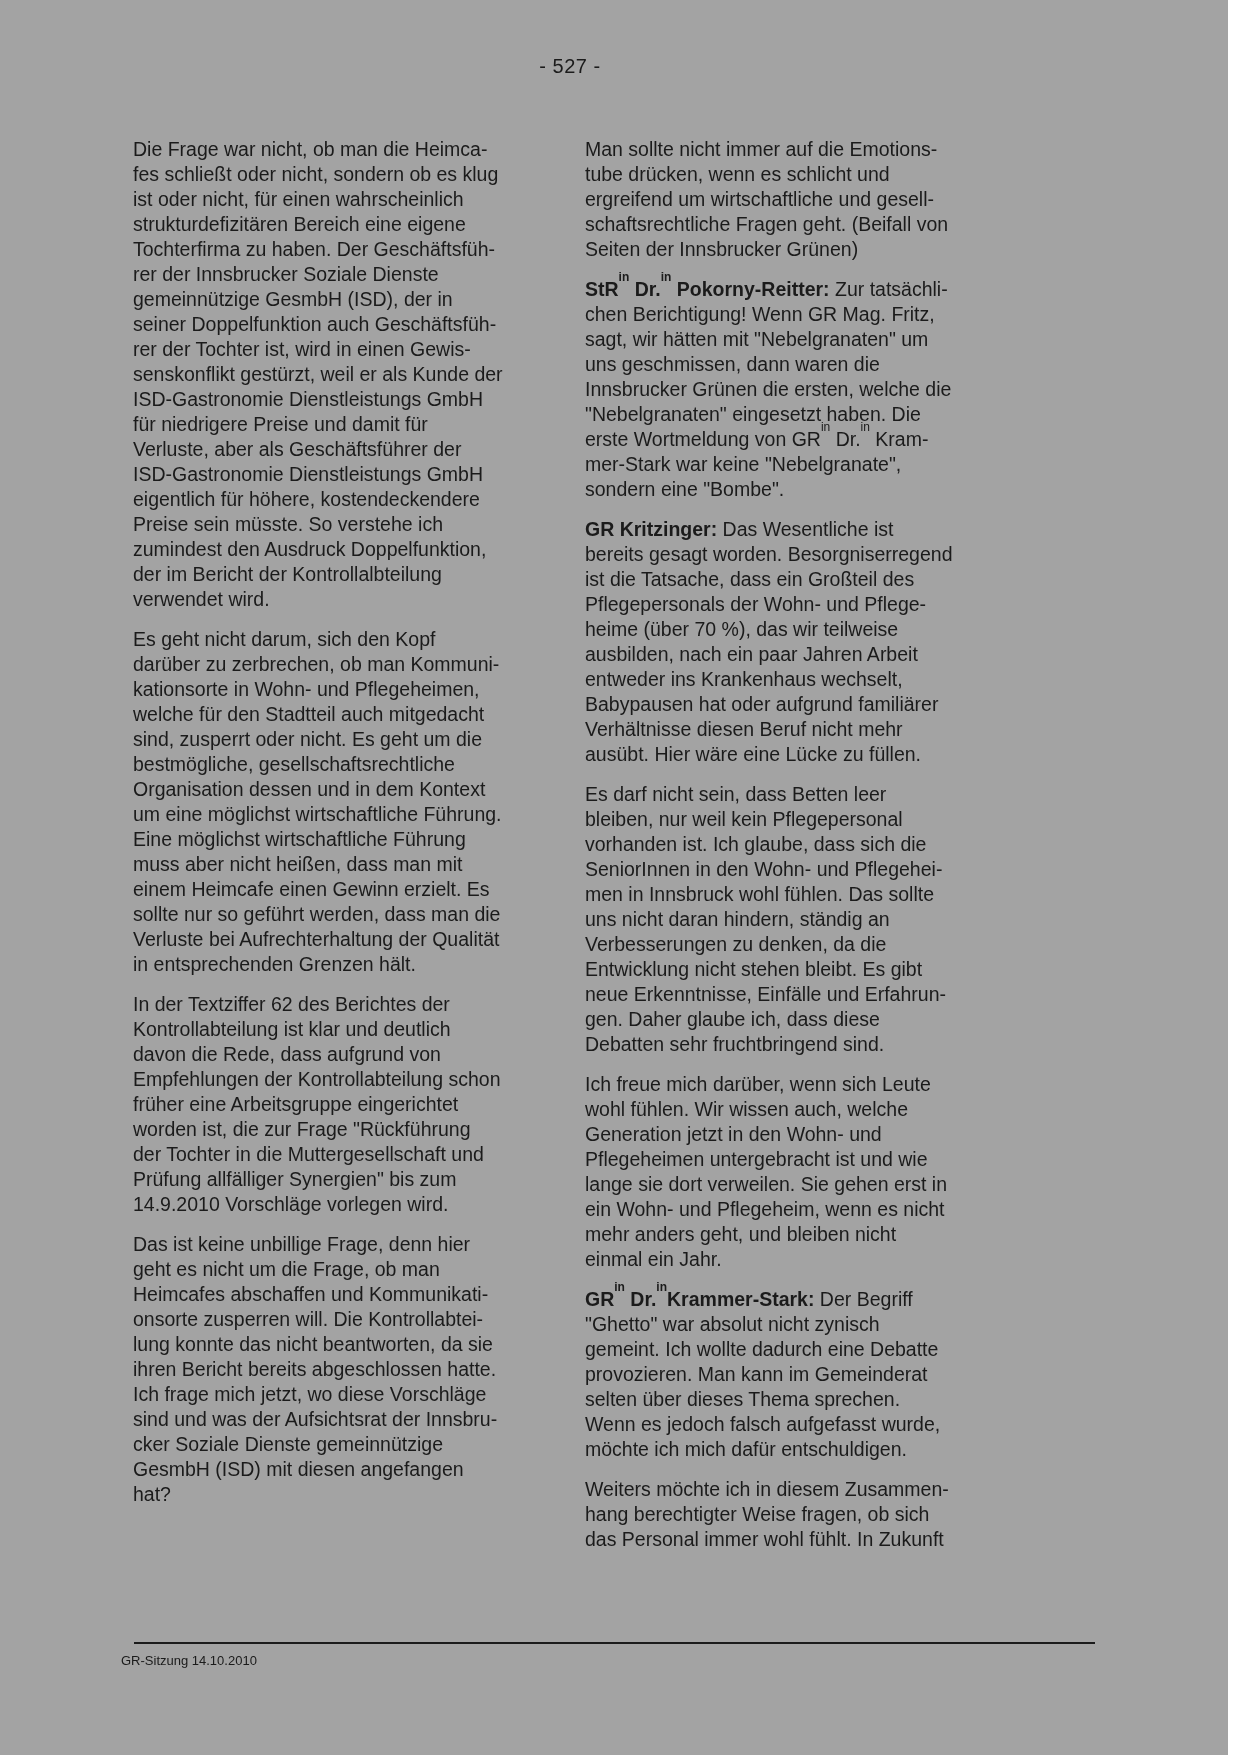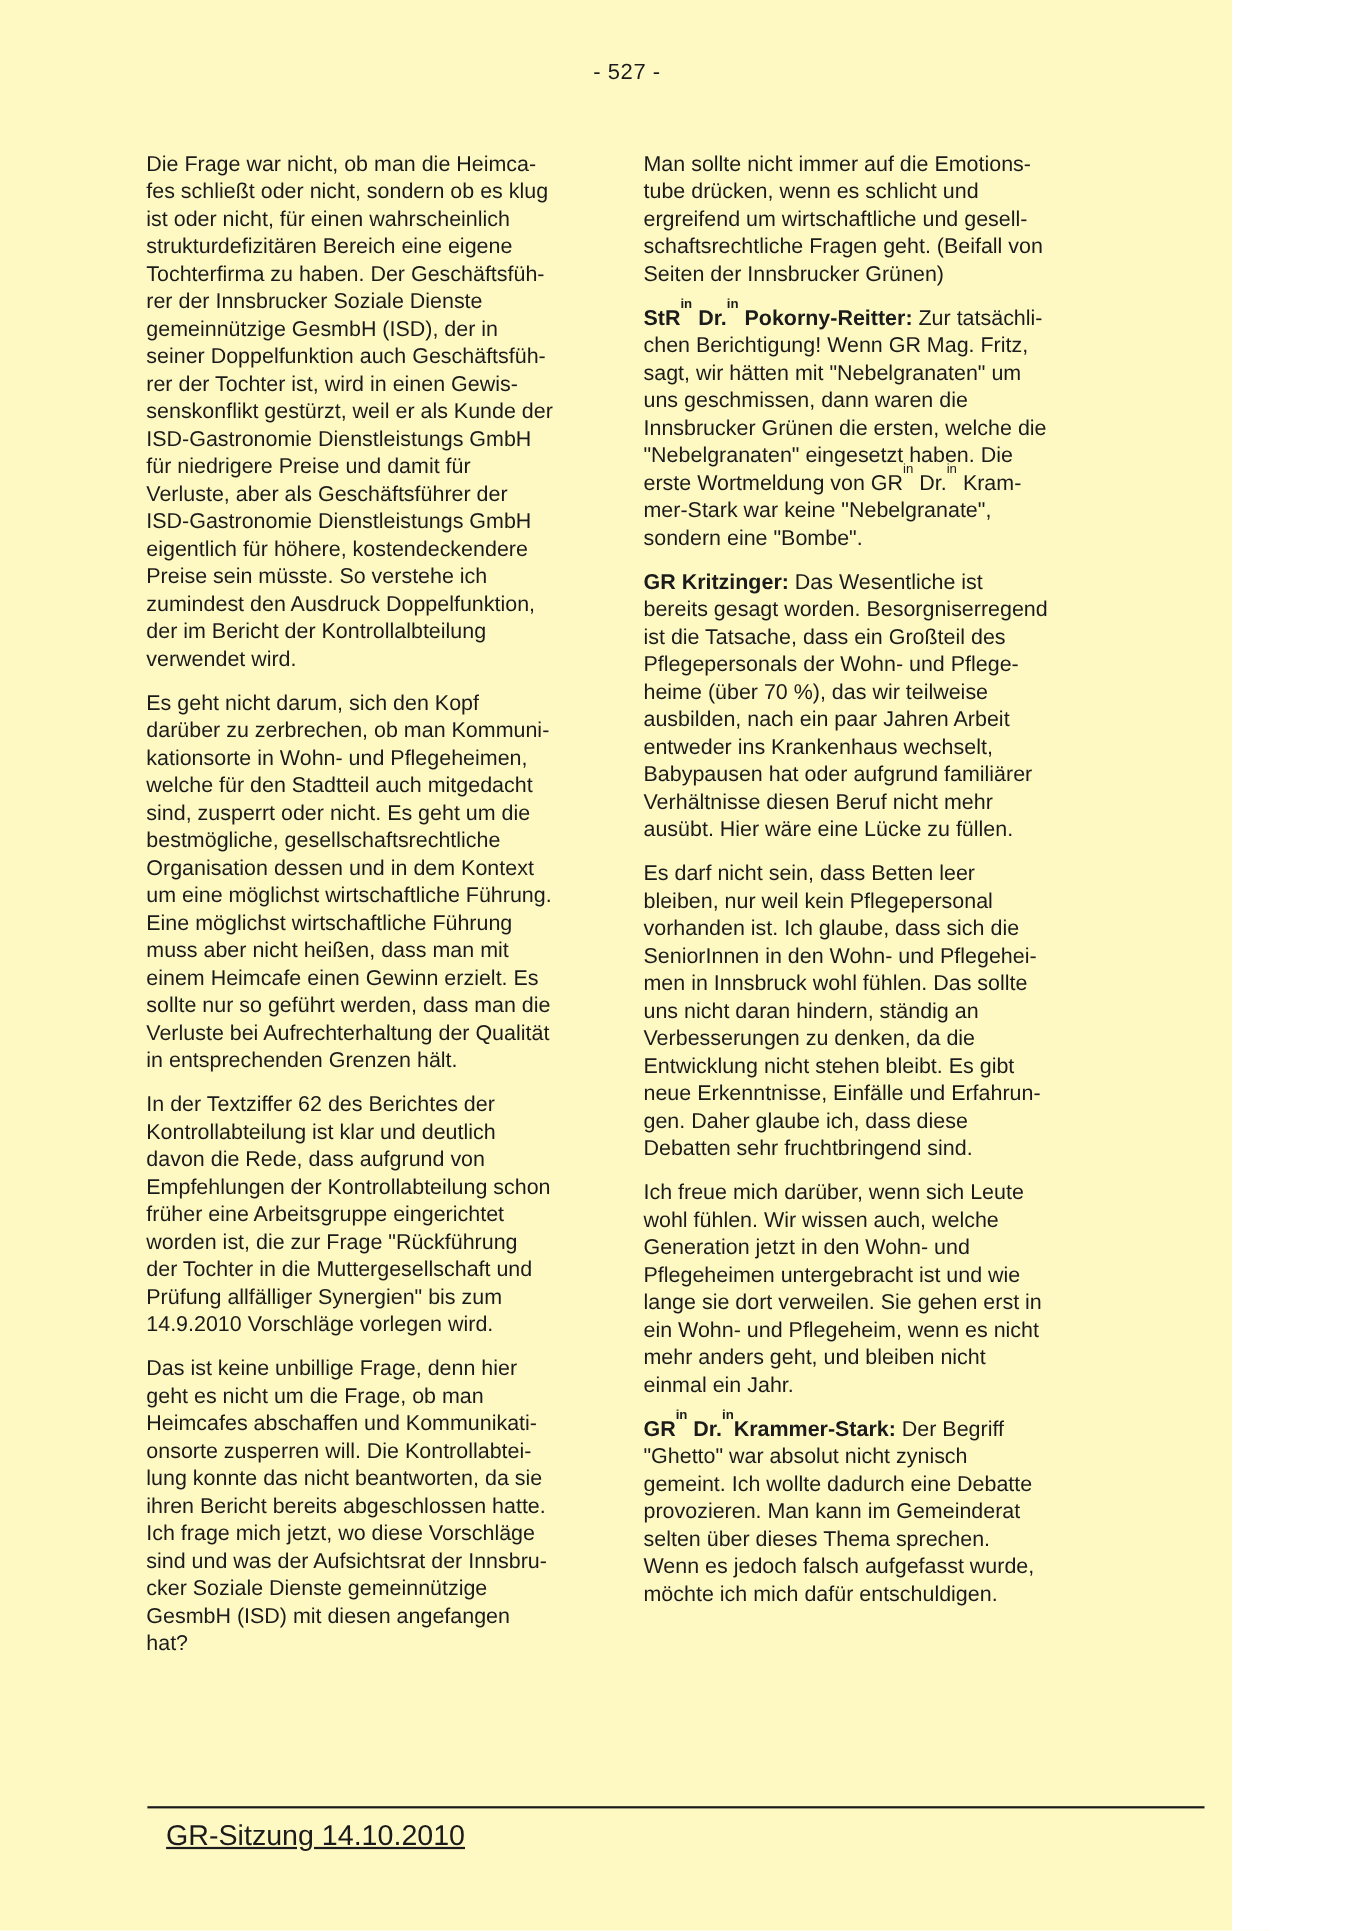--- a/index.html
+++ b/index.html
@@ -8,23 +8,23 @@
     background: #ffffff;
   }
   body {
     width: 1240px;
     height: 1755px;
     font-family: "Liberation Sans", sans-serif;
     color: #1b1b1b;
   }
   .page {
     position: relative;
-    width: 1120px;
+    width: 1228px;
     height: 1755px;
-    background: #fef9c3;
+    background: #a3a3a3;
     overflow: hidden;
   }
   .page-number {
     position: absolute;
     top: 55px;
     left: 0;
     width: 1140px;
     text-align: center;
     font-size: 20px;
     letter-spacing: 0.5px;
@@ -52,24 +52,23 @@
   .footer-rule {
     position: absolute;
     left: 134px;
     top: 1642px;
     width: 961px;
     height: 2px;
     background: #1b1b1b;
   }
   .footer-text {
     position: absolute;
-    left: 151px;
+    left: 121px;
     top: 1653px;
-    font-size: 26px;
-    text-decoration: underline;
+    font-size: 13px;
   }
 </style>
 </head>
 <body>
 
 <div class="page">
   <div class="page-number">- 527 -</div>
 
   <div class="column column-left" id="col-left">
       <p class="para">Die Frage war nicht, ob man die Heimca-<br>fes schließt oder nicht, sondern ob es klug<br>ist oder nicht, für einen wahrscheinlich<br>strukturdefizitären Bereich eine eigene<br>Tochterfirma zu haben. Der Geschäftsfüh-<br>rer der Innsbrucker Soziale Dienste<br>gemeinnützige GesmbH (ISD), der in<br>seiner Doppelfunktion auch Geschäftsfüh-<br>rer der Tochter ist, wird in einen Gewis-<br>senskonflikt gestürzt, weil er als Kunde der<br>ISD-Gastronomie Dienstleistungs GmbH<br>für niedrigere Preise und damit für<br>Verluste, aber als Geschäftsführer der<br>ISD-Gastronomie Dienstleistungs GmbH<br>eigentlich für höhere, kostendeckendere<br>Preise sein müsste. So verstehe ich<br>zumindest den Ausdruck Doppelfunktion,<br>der im Bericht der Kontrollalbteilung<br>verwendet wird.</p>
@@ -78,18 +77,19 @@
       <p class="para">Das ist keine unbillige Frage, denn hier<br>geht es nicht um die Frage, ob man<br>Heimcafes abschaffen und Kommunikati-<br>onsorte zusperren will. Die Kontrollabtei-<br>lung konnte das nicht beantworten, da sie<br>ihren Bericht bereits abgeschlossen hatte.<br>Ich frage mich jetzt, wo diese Vorschläge<br>sind und was der Aufsichtsrat der Innsbru-<br>cker Soziale Dienste gemeinnützige<br>GesmbH (ISD) mit diesen angefangen<br>hat?</p>
     </div>
 
   <div class="column column-right" id="col-right">
       <p class="para">Man sollte nicht immer auf die Emotions-<br>tube drücken, wenn es schlicht und<br>ergreifend um wirtschaftliche und gesell-<br>schaftsrechtliche Fragen geht. (Beifall von<br>Seiten der Innsbrucker Grünen)</p>
       <p class="para"><b>StR</b><sup style="font-weight: 700;">in</sup><b> Dr.</b><sup style="font-weight: 700;">in</sup><b> Pokorny-Reitter:</b> Zur tatsächli-<br>chen Berichtigung! Wenn GR Mag. Fritz,<br>sagt, wir hätten mit "Nebelgranaten" um<br>uns geschmissen, dann waren die<br>Innsbrucker Grünen die ersten, welche die<br>"Nebelgranaten" eingesetzt haben. Die<br>erste Wortmeldung von GR<sup>in</sup> Dr.<sup>in</sup> Kram-<br>mer-Stark war keine "Nebelgranate",<br>sondern eine "Bombe".</p>
       <p class="para"><b>GR Kritzinger:</b> Das Wesentliche ist<br>bereits gesagt worden. Besorgniserregend<br>ist die Tatsache, dass ein Großteil des<br>Pflegepersonals der Wohn- und Pflege-<br>heime (über 70 %), das wir teilweise<br>ausbilden, nach ein paar Jahren Arbeit<br>entweder ins Krankenhaus wechselt,<br>Babypausen hat oder aufgrund familiärer<br>Verhältnisse diesen Beruf nicht mehr<br>ausübt. Hier wäre eine Lücke zu füllen.</p>
       <p class="para">Es darf nicht sein, dass Betten leer<br>bleiben, nur weil kein Pflegepersonal<br>vorhanden ist. Ich glaube, dass sich die<br>SeniorInnen in den Wohn- und Pflegehei-<br>men in Innsbruck wohl fühlen. Das sollte<br>uns nicht daran hindern, ständig an<br>Verbesserungen zu denken, da die<br>Entwicklung nicht stehen bleibt. Es gibt<br>neue Erkenntnisse, Einfälle und Erfahrun-<br>gen. Daher glaube ich, dass diese<br>Debatten sehr fruchtbringend sind.</p>
       <p class="para">Ich freue mich darüber, wenn sich Leute<br>wohl fühlen. Wir wissen auch, welche<br>Generation jetzt in den Wohn- und<br>Pflegeheimen untergebracht ist und wie<br>lange sie dort verweilen. Sie gehen erst in<br>ein Wohn- und Pflegeheim, wenn es nicht<br>mehr anders geht, und bleiben nicht<br>einmal ein Jahr.</p>
       <p class="para"><b>GR</b><sup style="font-weight: 700;">in</sup><b> Dr.</b><sup style="font-weight: 700;">in</sup><b>Krammer-Stark:</b> Der Begriff<br>"Ghetto" war absolut nicht zynisch<br>gemeint. Ich wollte dadurch eine Debatte<br>provozieren. Man kann im Gemeinderat<br>selten über dieses Thema sprechen.<br>Wenn es jedoch falsch aufgefasst wurde,<br>möchte ich mich dafür entschuldigen.</p>
+      <p class="para">Weiters möchte ich in diesem Zusammen-<br>hang berechtigter Weise fragen, ob sich<br>das Personal immer wohl fühlt. In Zukunft</p>
     </div>
 
   <div class="footer-rule"></div>
 
   <div class="footer-text">GR-Sitzung 14.10.2010</div>
 </div>
 
 </body></html>

